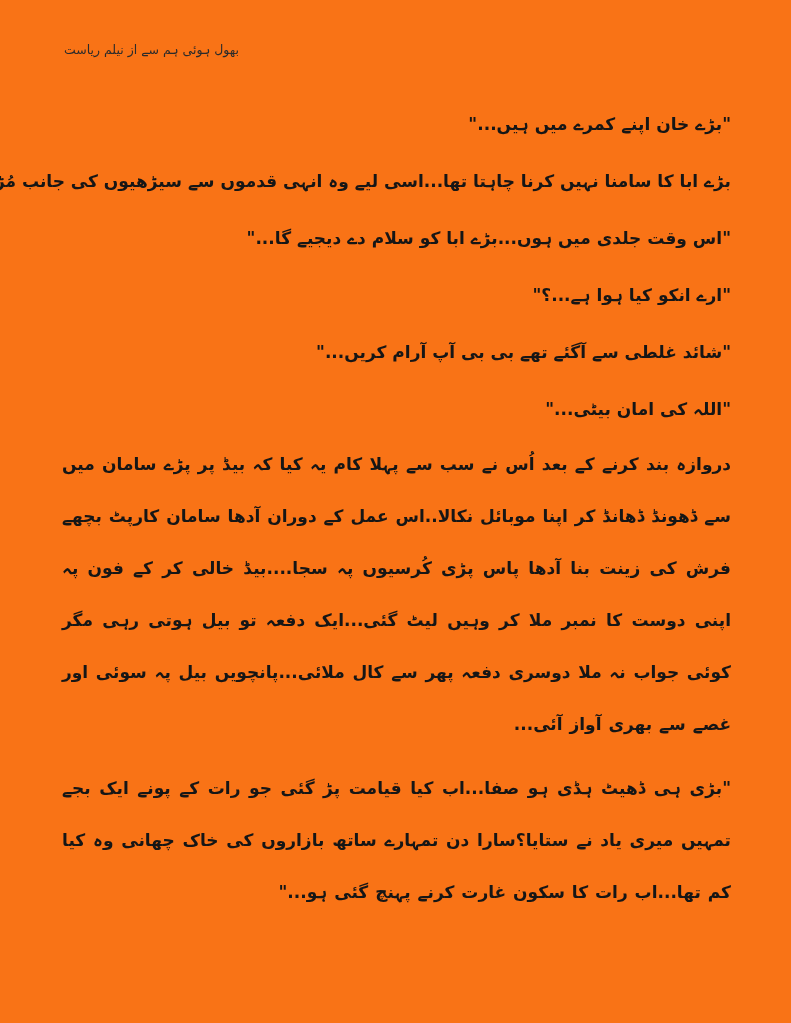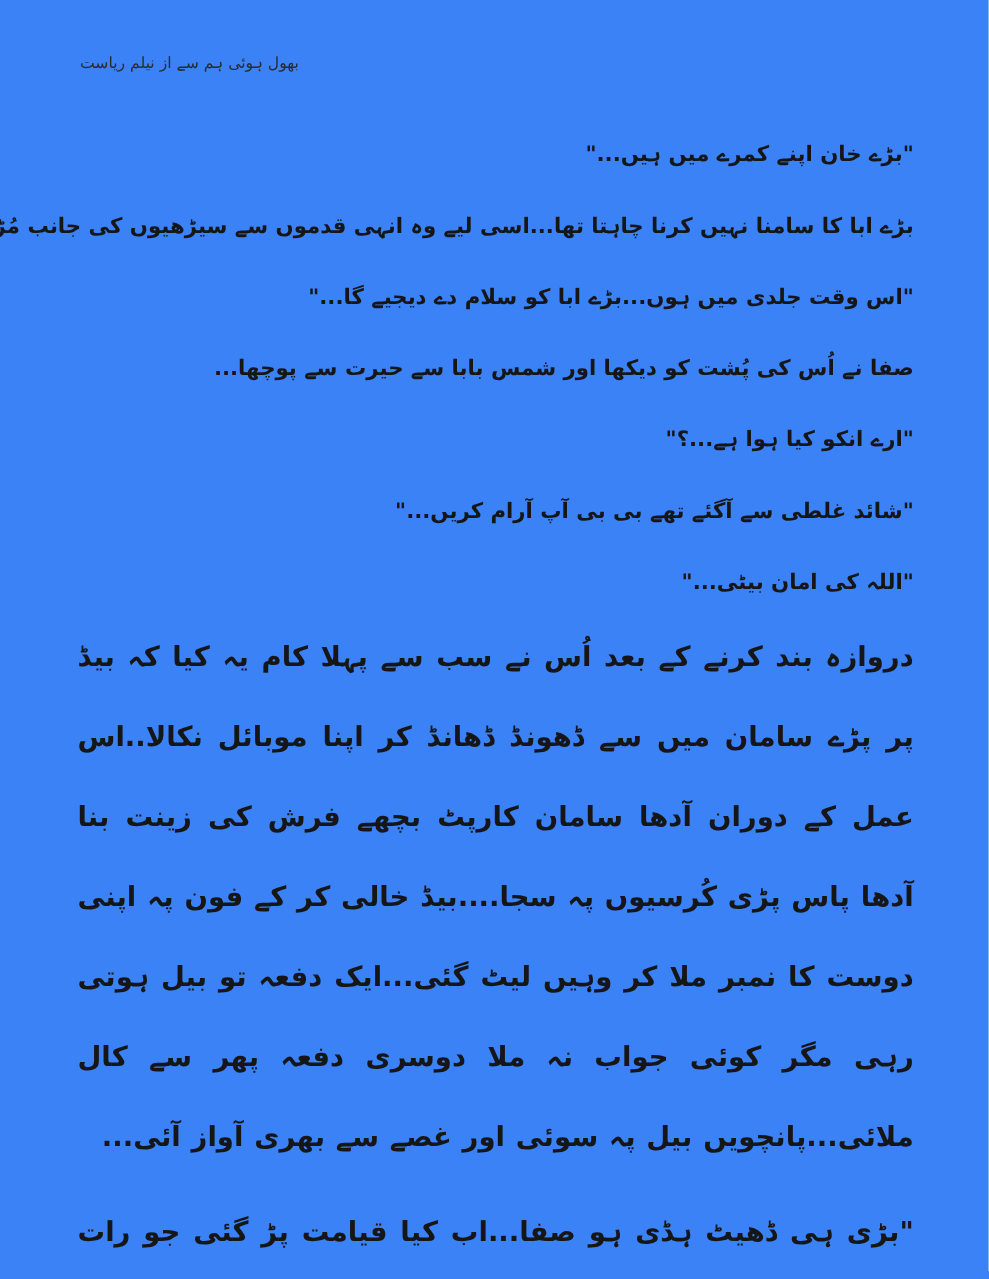--- a/index.html
+++ b/index.html
@@ -4,21 +4,21 @@
 <style>
   html, body {
     margin: 0;
     padding: 0;
     background: #ffffff;
   }
   .page {
     position: relative;
     width: 791px;
     height: 1023px;
-    background: #3b82f6;
+    background: #f97316;
     overflow: hidden;
     font-family: "DejaVu Sans", sans-serif;
     color: #161616;
   }
   .header {
     position: absolute;
     top: 42px;
     left: 64px;
     font-size: 12.5px;
     direction: rtl;
@@ -37,22 +37,22 @@
   .dline {
     text-align: right;
     font-size: 17px;
     line-height: 57px;
     height: 57px;
     white-space: nowrap;
   }
   .para {
     text-align: justify;
     text-align-last: right;
-    font-size: 22px;
-    line-height: 64px;
+    font-size: 17px;
+    line-height: 52px;
     word-spacing: 1px;
   }
   .para.first {
     margin-top: 0;
   }
   .para.second {
     margin-top: 12px;
   }
 </style>
 </head>
@@ -60,21 +60,20 @@
 
 <div class="page">
 
   <div class="header">بھول ہوئی ہم سے از نیلم ریاست</div>
 
   <div class="content">
 
     <div class="dline">"بڑے خان اپنے کمرے میں ہیں..."</div>
     <div class="dline">بڑے ابا کا سامنا نہیں کرنا چاہتا تھا...اسی لیے وہ انہی قدموں سے سیڑھیوں کی جانب مُڑ گیا...</div>
     <div class="dline">"اس وقت جلدی میں ہوں...بڑے ابا کو سلام دے دیجیے گا..."</div>
-    <div class="dline">صفا نے اُس کی پُشت کو دیکھا اور شمس بابا سے حیرت سے پوچھا...</div>
     <div class="dline">"ارے انکو کیا ہوا ہے...؟"</div>
     <div class="dline">"شائد غلطی سے آگئے تھے بی بی آپ آرام کریں..."</div>
     <div class="dline">"اللہ کی امان بیٹی..."</div>
 
     <div class="para first">دروازہ بند کرنے کے بعد اُس نے سب سے پہلا کام یہ کیا کہ بیڈ پر پڑے سامان میں سے ڈھونڈ ڈھانڈ کر اپنا موبائل نکالا..اس عمل کے دوران آدھا سامان کارپٹ بچھے فرش کی زینت بنا آدھا پاس پڑی کُرسیوں پہ سجا....بیڈ خالی کر کے فون پہ اپنی دوست کا نمبر ملا کر وہیں لیٹ گئی...ایک دفعہ تو بیل ہوتی رہی مگر کوئی جواب نہ ملا دوسری دفعہ پھر سے کال ملائی...پانچویں بیل پہ سوئی اور غصے سے بھری آواز آئی...</div>
     <div class="para second">"بڑی ہی ڈھیٹ ہڈی ہو صفا...اب کیا قیامت پڑ گئی جو رات کے پونے ایک بجے تمہیں میری یاد نے ستایا؟سارا دن تمہارے ساتھ بازاروں کی خاک چھانی وہ کیا کم تھا...اب رات کا سکون غارت کرنے پہنچ گئی ہو..."</div>
 
   </div>
 
 </div>

